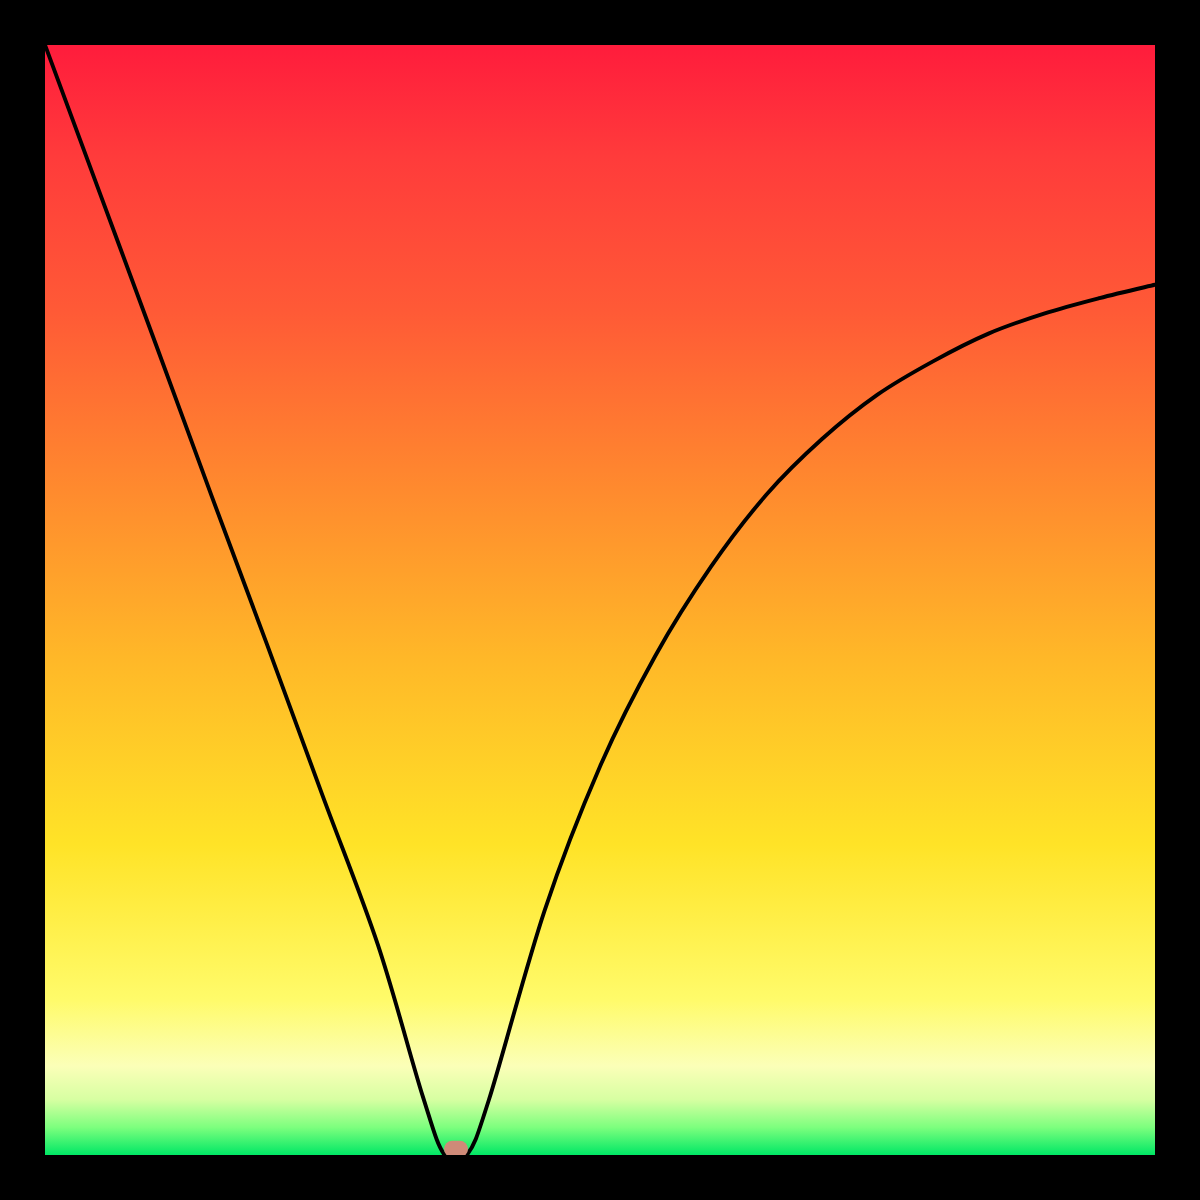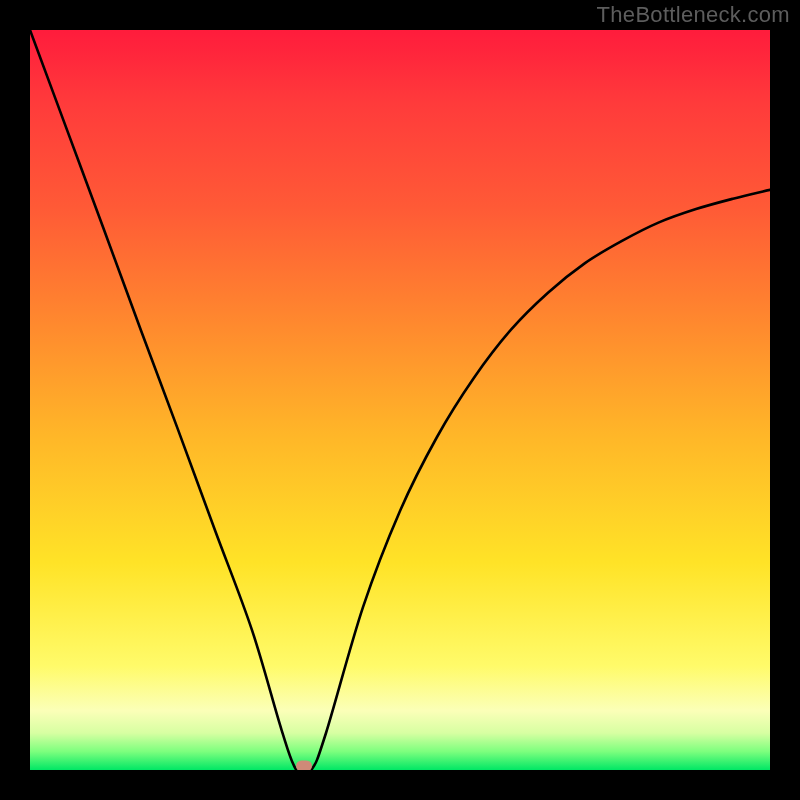--- a/index.html
+++ b/index.html
@@ -71,21 +71,20 @@
     border-radius: 6px;
     background: #cf8a78;
     z-index: 3;
     transform: translate(-50%, -50%);
   }
 </style>
 </head>
 <body>
 
 <div class="outer">
-  <div class="watermark">TheBottleneck.com</div>
 
   <div class="plot-area">
     <div class="gradient"></div>
 
     <svg class="curve" viewBox="0 0 740 740" preserveAspectRatio="none">
       <path id="main-curve" fill="none" stroke="#000000" stroke-width="2.6" stroke-linecap="round" stroke-linejoin="round" d="M 0.00 0.00 C 6.17 16.65, 24.67 66.60, 37.00 99.90 C 49.33 133.20, 61.67 166.38, 74.00 199.80 C 86.33 233.22, 98.67 267.14, 111.00 300.44 C 123.33 333.74, 135.67 366.30, 148.00 399.60 C 160.33 432.90, 172.67 466.82, 185.00 500.24 C 197.33 533.66, 210.90 566.84, 222.00 600.14 C 233.10 633.44, 244.20 676.73, 251.60 700.04 C 259.00 723.35, 261.47 733.34, 266.40 740.00 C 271.33 746.66, 276.27 746.17, 281.20 740.00 C 286.13 733.83, 287.37 730.13, 296.00 703.00 C 304.63 675.87, 320.67 614.20, 333.00 577.20 C 345.33 540.20, 357.67 509.37, 370.00 481.00 C 382.33 452.63, 394.67 429.20, 407.00 407.00 C 419.33 384.80, 431.67 365.68, 444.00 347.80 C 456.33 329.92, 468.67 313.88, 481.00 299.70 C 493.33 285.52, 505.67 273.80, 518.00 262.70 C 530.33 251.60, 542.67 241.73, 555.00 233.10 C 567.33 224.47, 579.67 217.68, 592.00 210.90 C 604.33 204.12, 616.67 197.70, 629.00 192.40 C 641.33 187.10, 653.67 183.03, 666.00 179.08 C 678.33 175.13, 690.67 171.93, 703.00 168.72 C 715.33 165.51, 733.83 161.32, 740.00 159.84"></path>
     </svg>
 
     <div id="marker" class="marker" style="left: 273.8px; top: 736px; background: rgb(207, 138, 120);"></div>
   </div>

